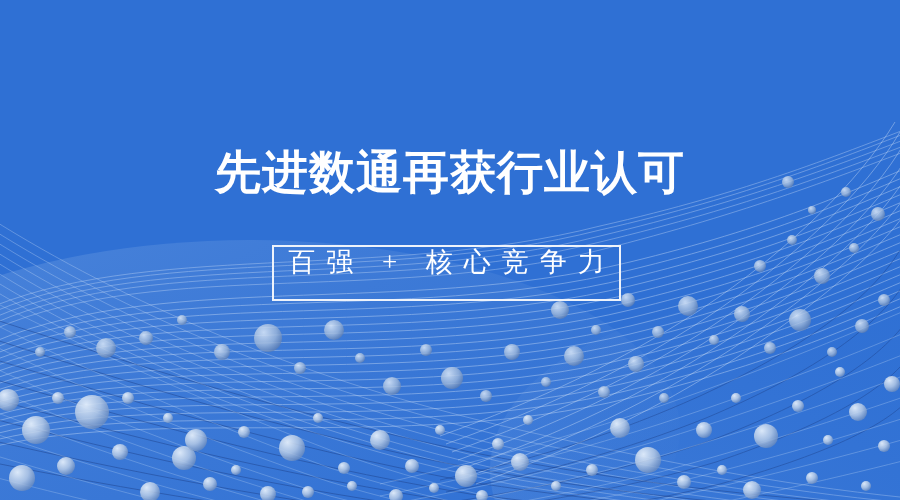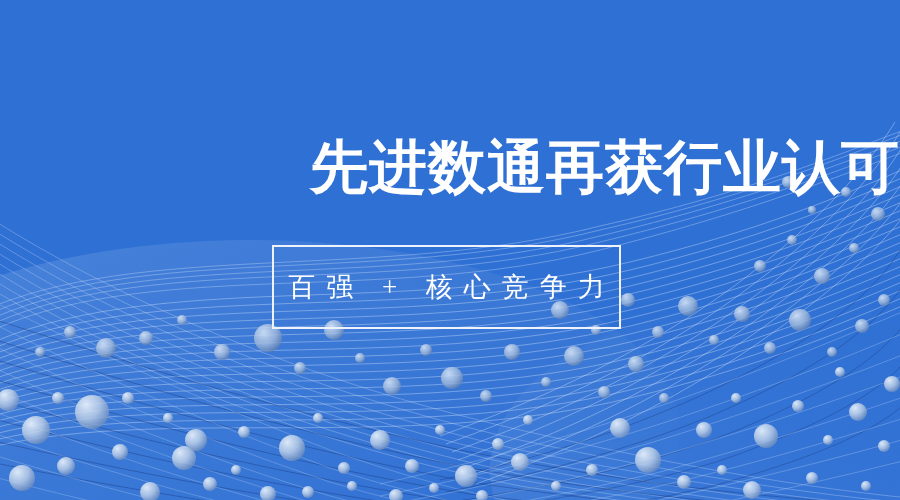--- a/index.html
+++ b/index.html
@@ -26,39 +26,39 @@
   #content {
     position: absolute;
     inset: 0;
     z-index: 5;
   }
   #title {
     position: absolute;
     left: 0;
     right: 0;
     top: 137px;
-    text-align: right;
+    text-align: center;
     color: #ffffff;
-    font-family: Liberation Mono, monospace;
+    font-family: Liberation Sans, sans-serif;
     font-weight: bold;
-    font-size: 58px;
+    font-size: 46px;
     line-height: 70px;
     letter-spacing: 1px;
     white-space: nowrap;
   }
   #subtitle-box {
     position: absolute;
     left: 272px;
     top: 245px;
     width: 349px;
-    height: 84px;
+    height: 56px;
     box-sizing: border-box;
     border: 2px solid #eef3fb;
     display: flex;
-    align-items: center;
+    align-items: flex-start;
     justify-content: center;
   }
   #subtitle-text {
     color: #ffffff;
     font-family: "Liberation Serif", "DejaVu Serif", serif;
     font-weight: normal;
     font-size: 27px;
     letter-spacing: 11px;
     text-indent: 11px;
     line-height: 30px;

